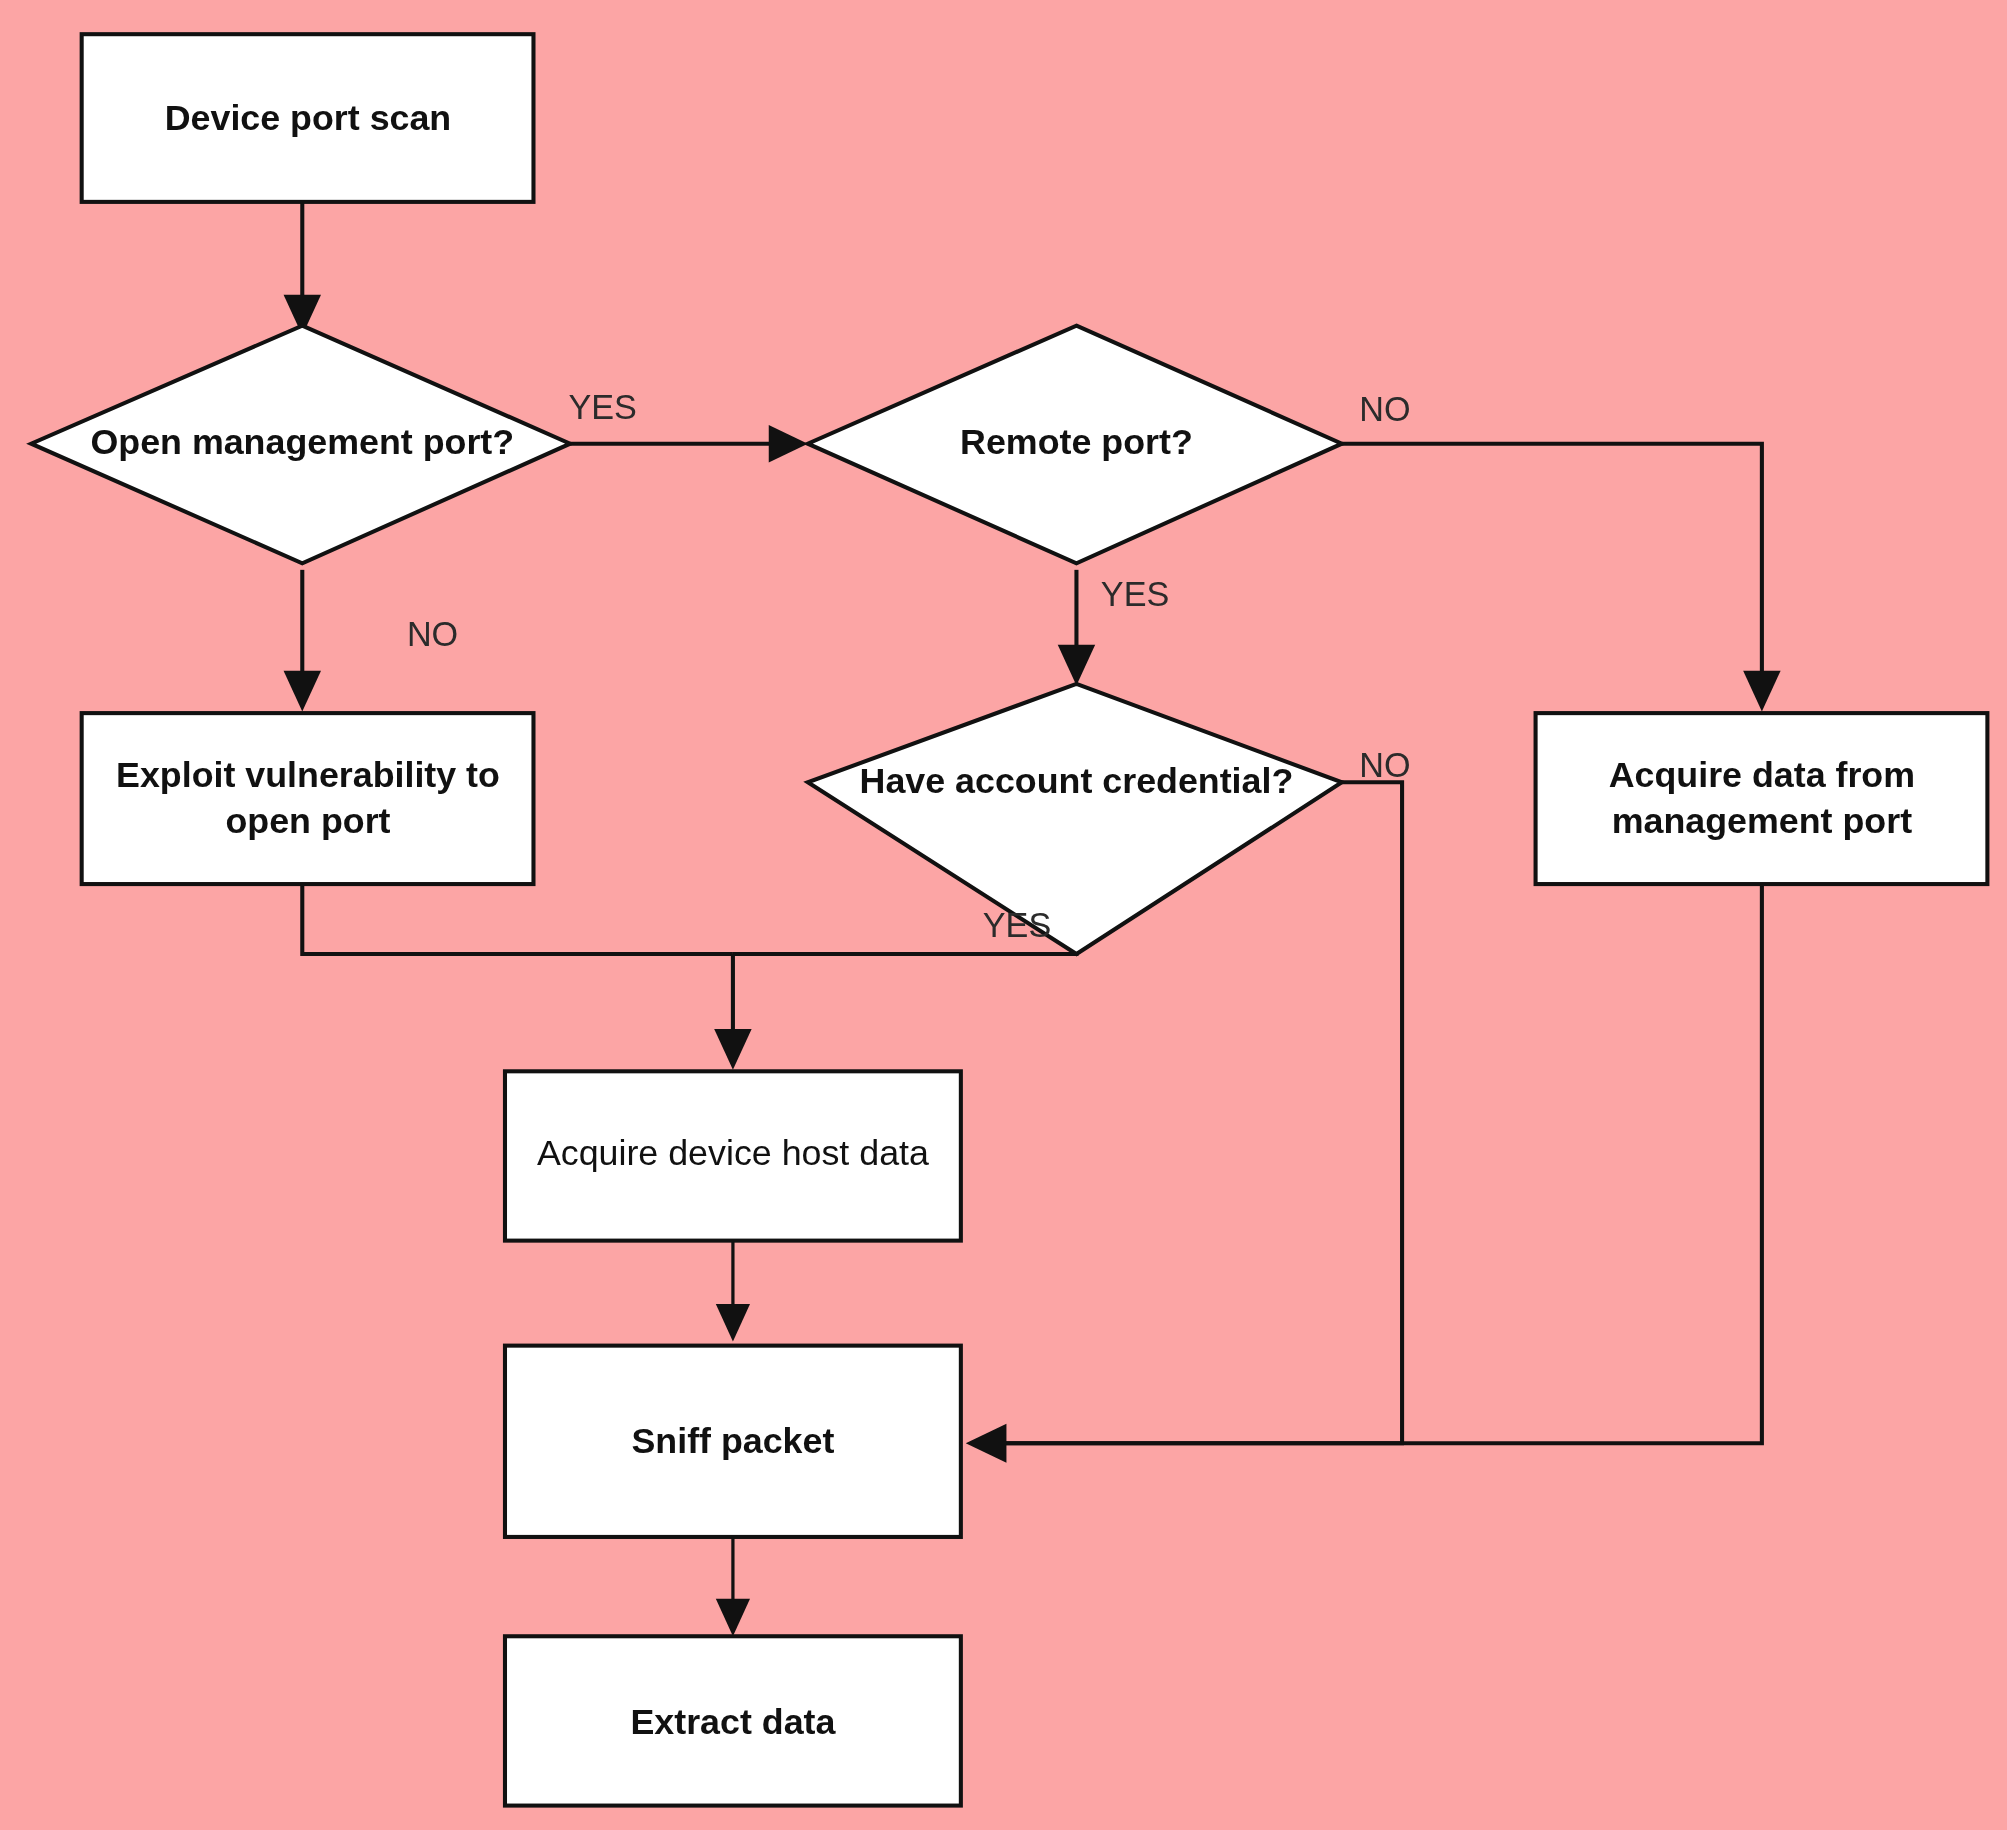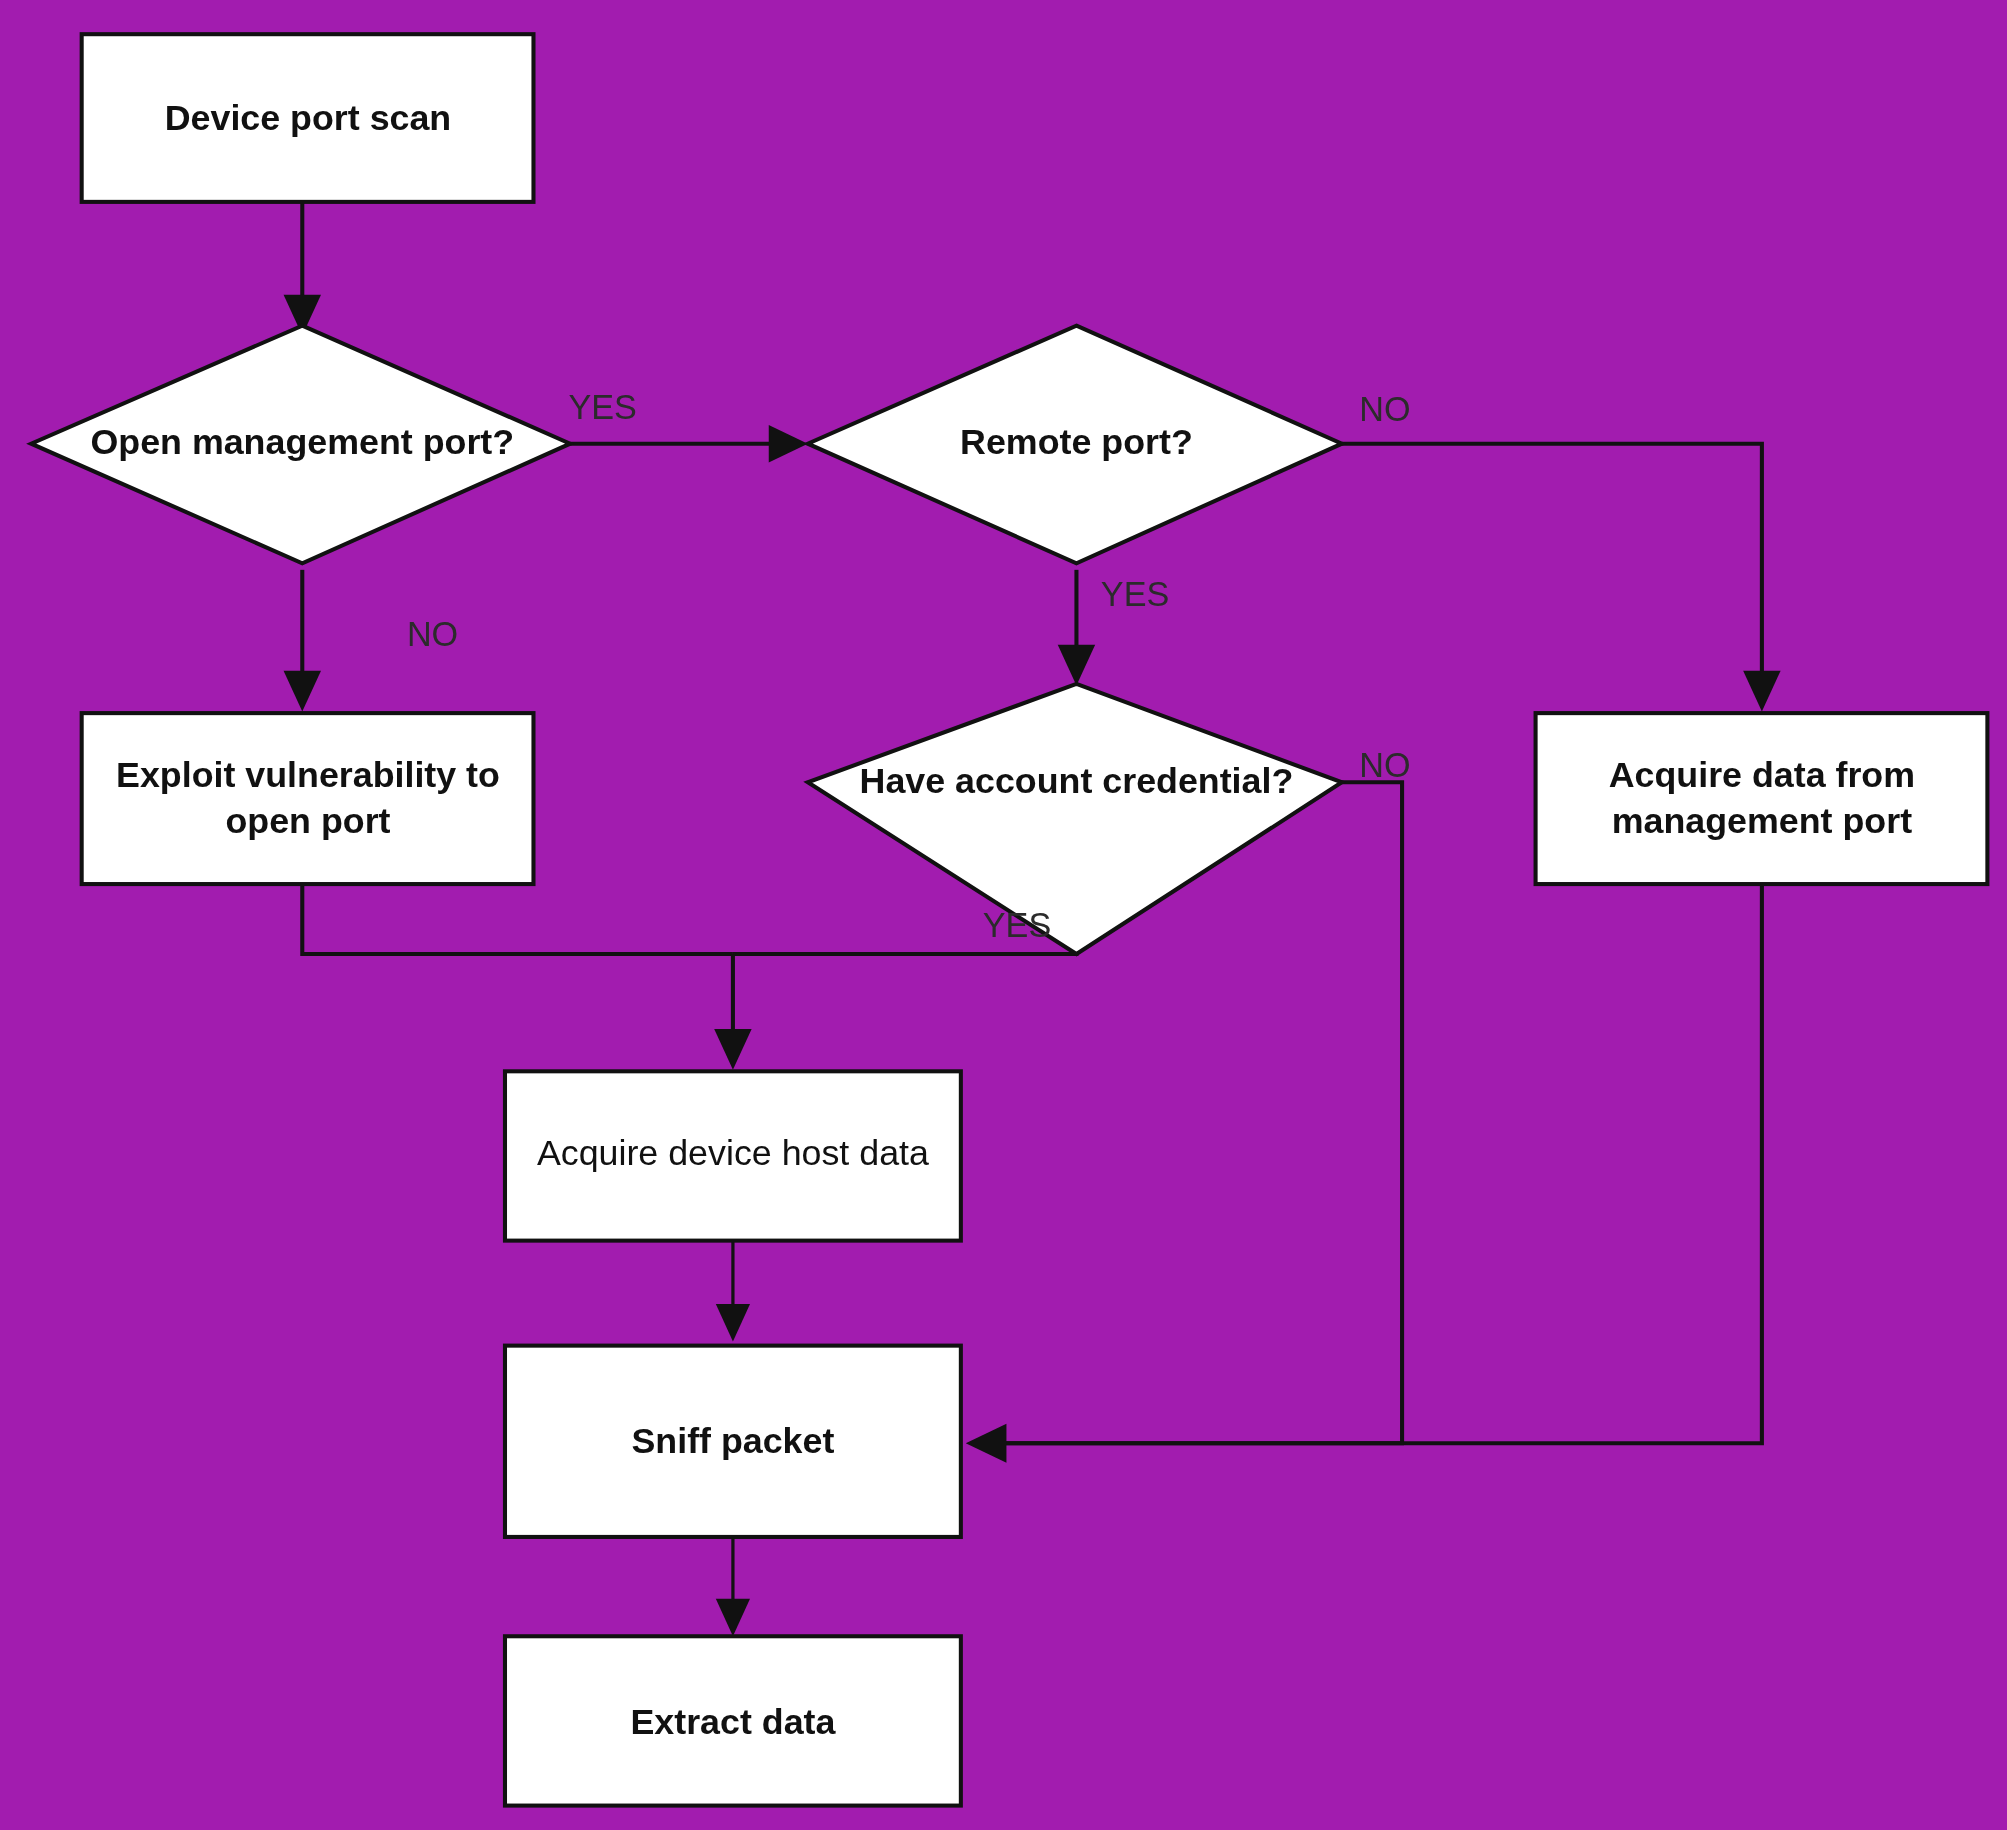--- a/index.html
+++ b/index.html
@@ -10,21 +10,21 @@
   body {
     width: 2008px;
     height: 1830px;
     font-family: "Liberation Sans", sans-serif;
     overflow: hidden;
   }
   #flowchart-root {
     position: relative;
     width: 2008px;
     height: 1830px;
-    background: #a21caf;
+    background: #fca5a5;
   }
   svg#flow-svg {
     position: absolute;
     top: 0;
     left: 0;
     width: 2008px;
     height: 1830px;
     display: block;
   }
   .node-shape {

